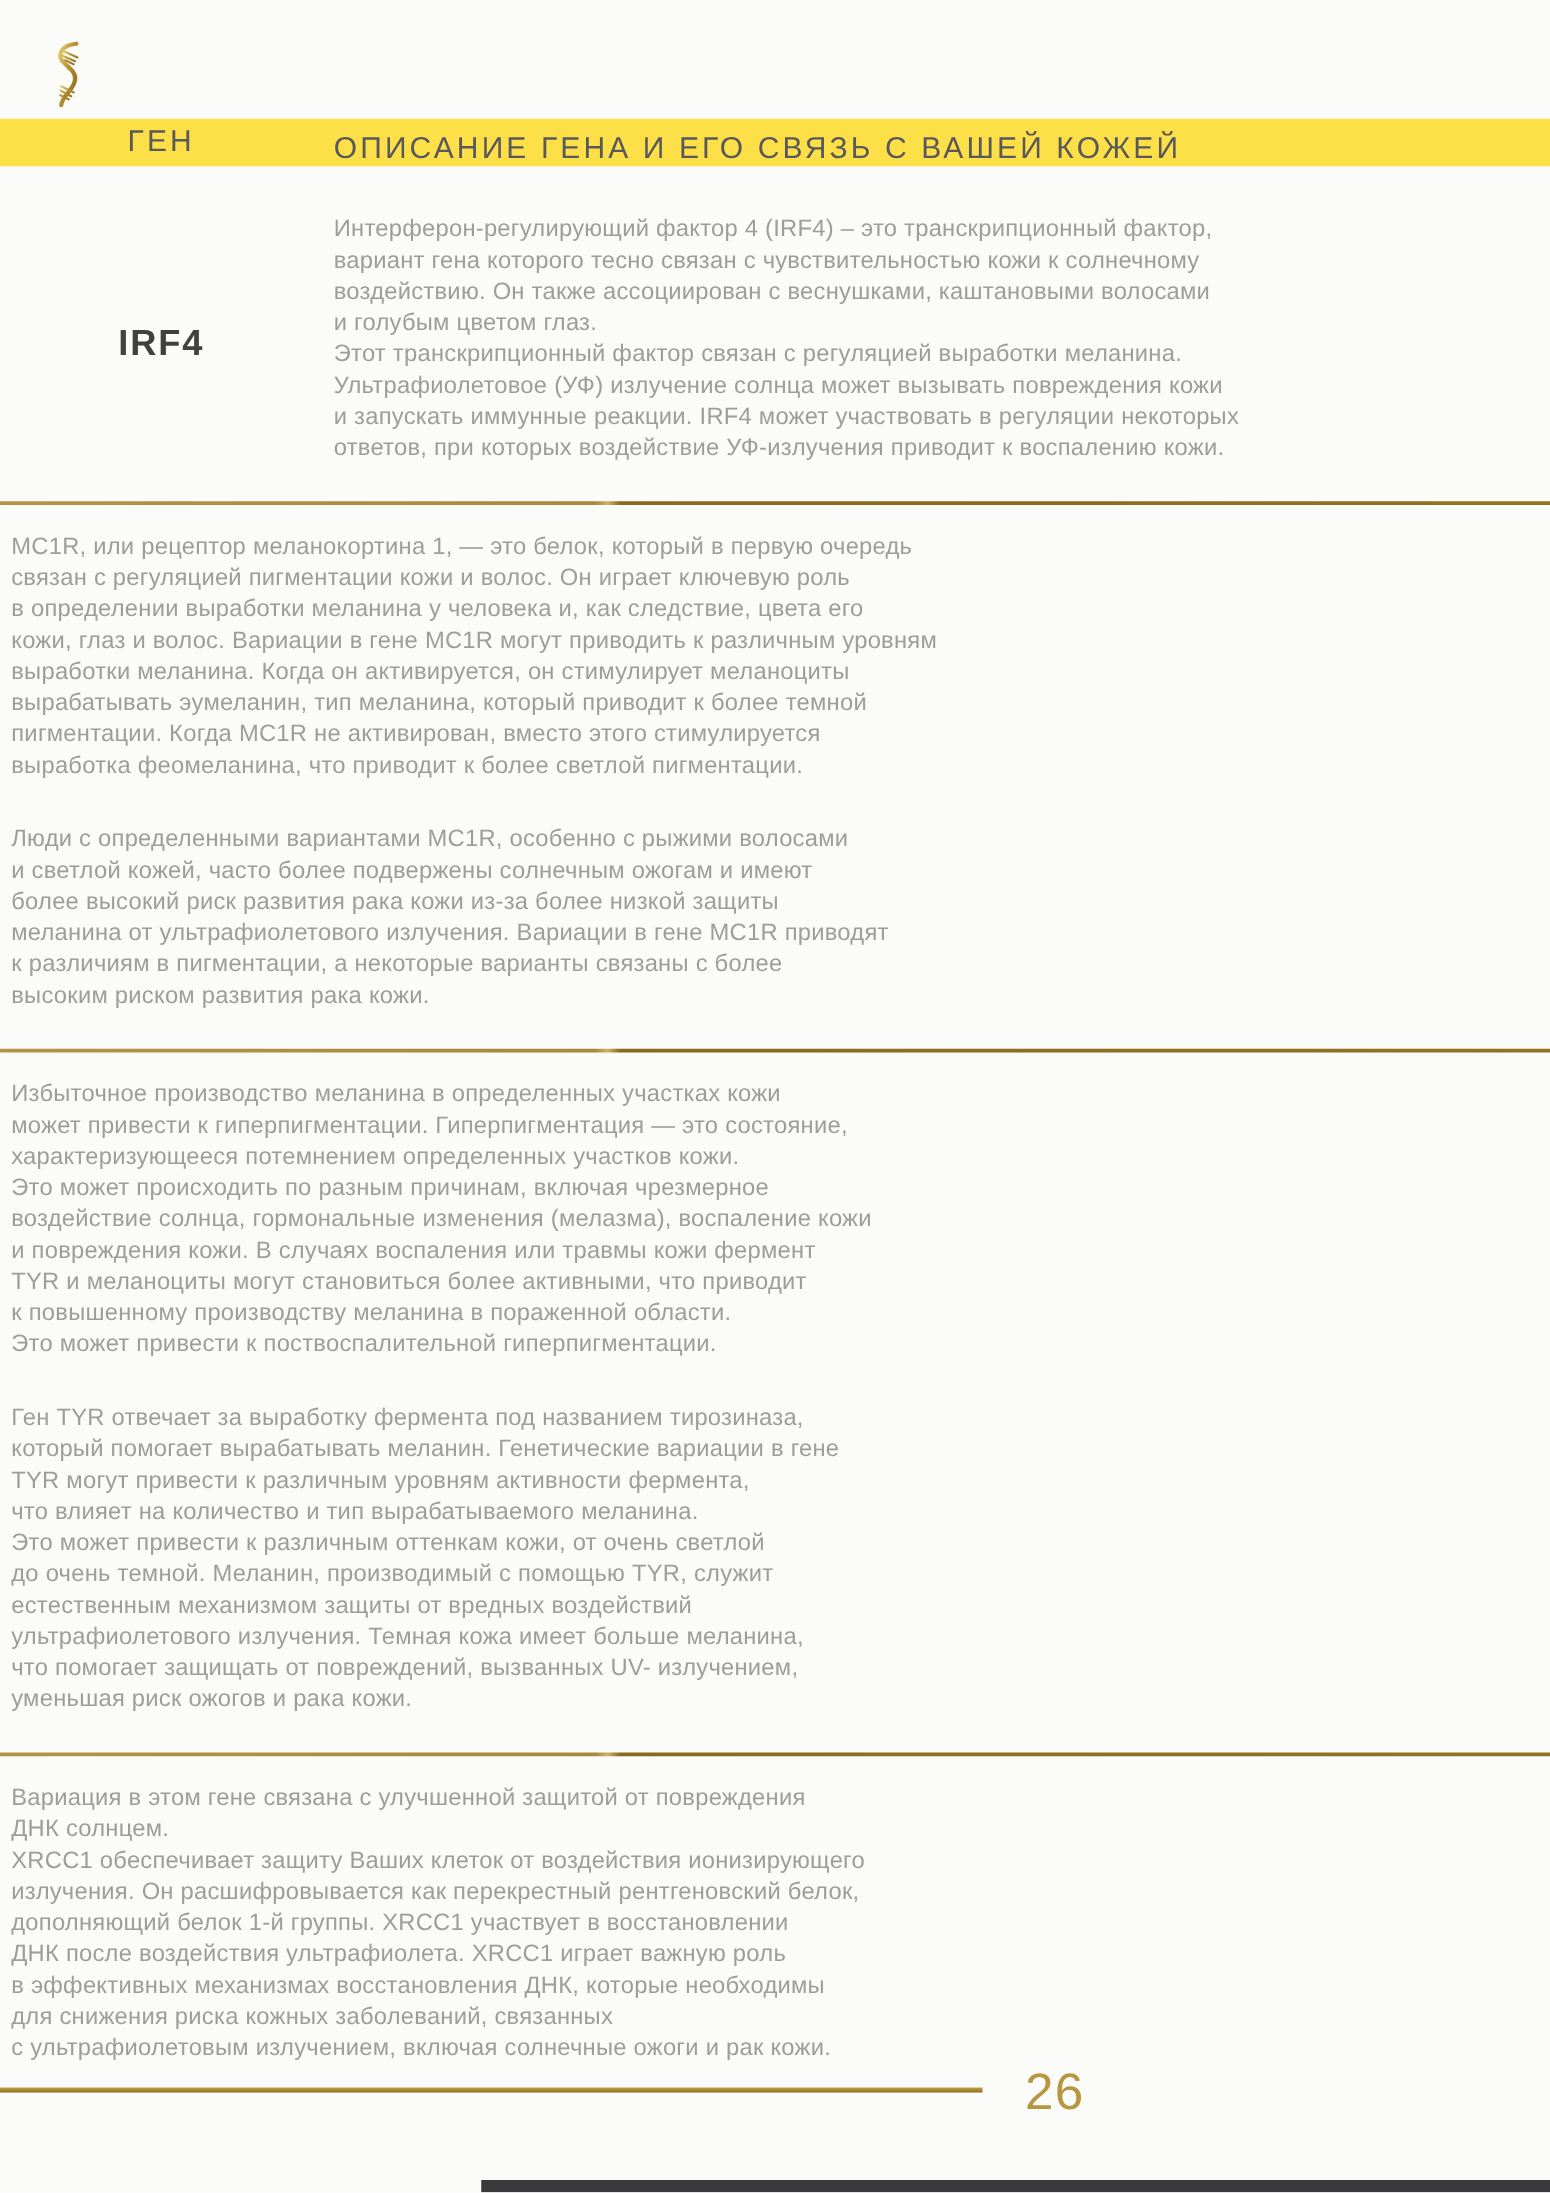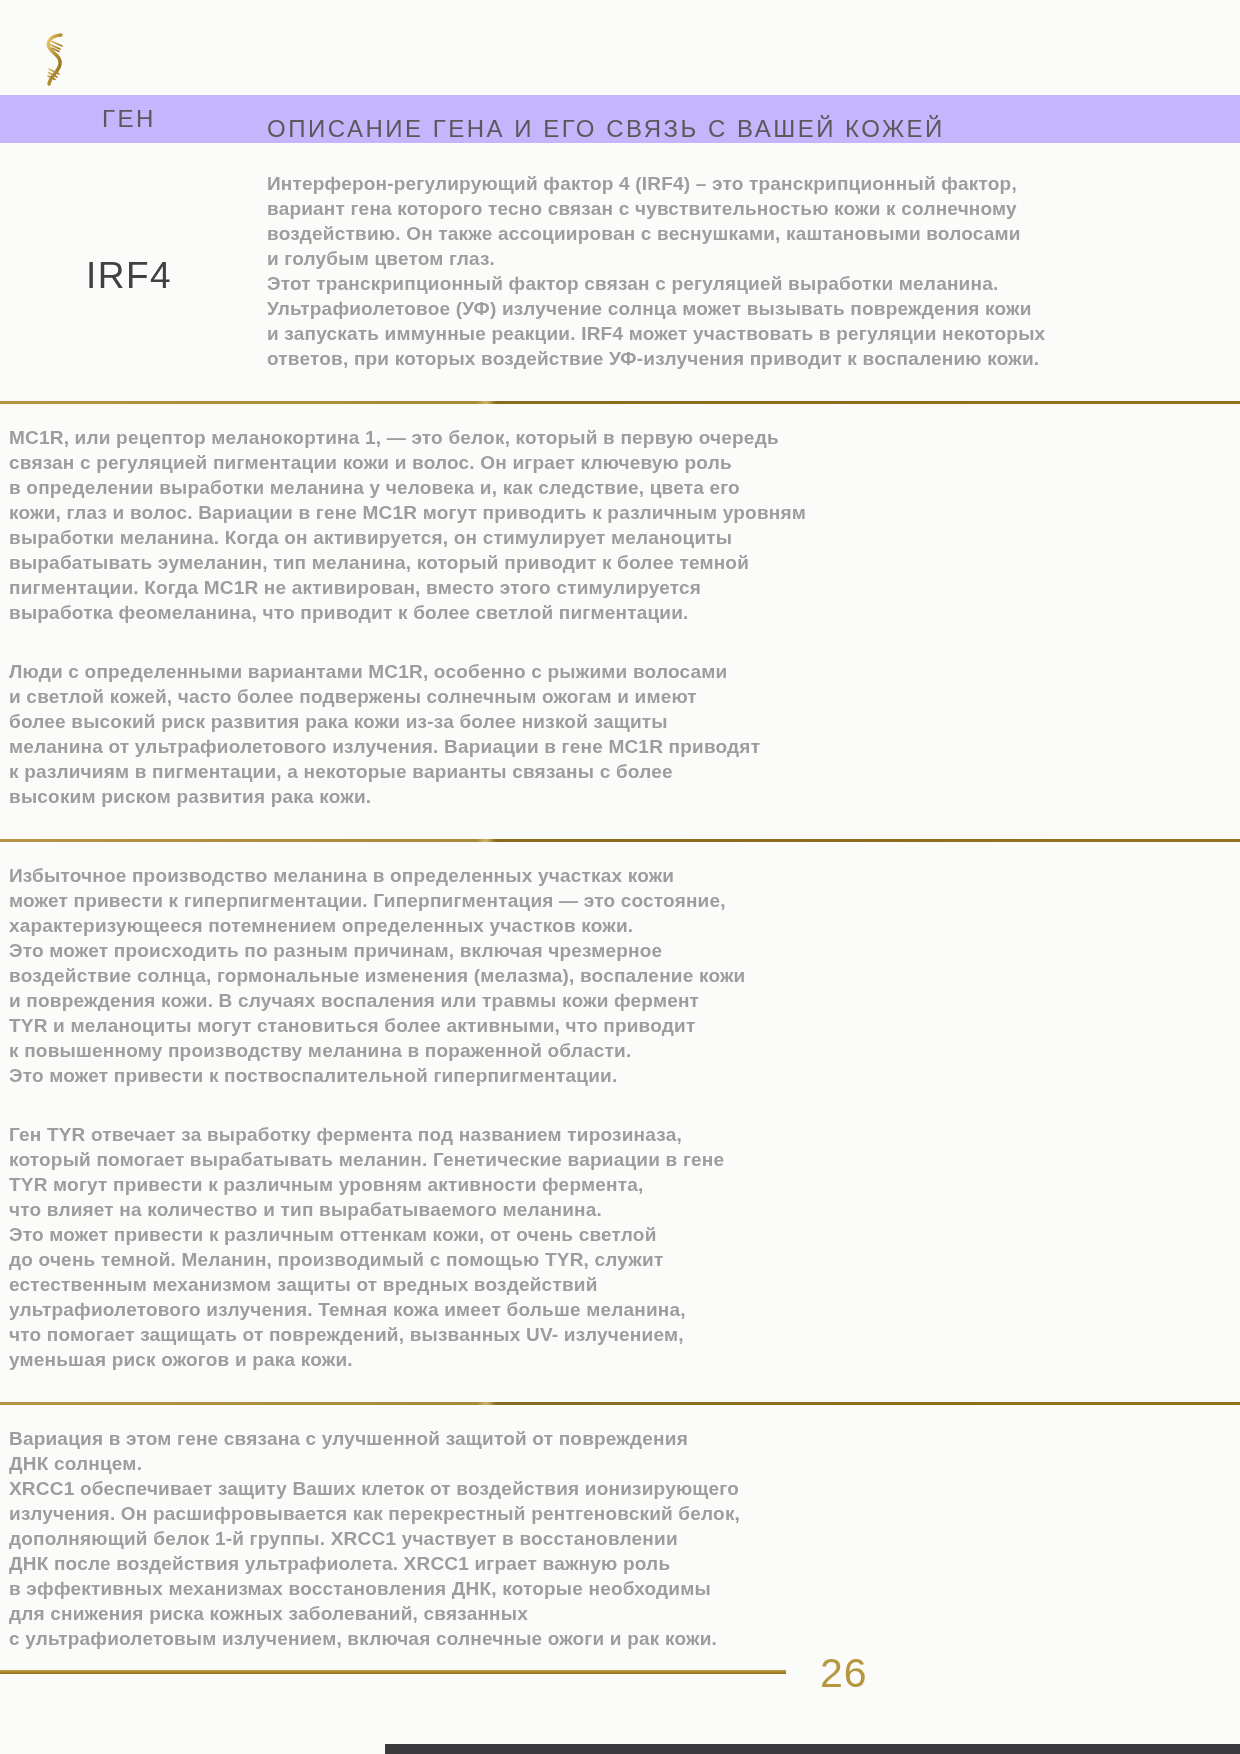--- a/index.html
+++ b/index.html
@@ -3,33 +3,33 @@
 <meta charset="utf-8">
 <style>
   html,body{margin:0;padding:0;}
   body{font-family:"Liberation Sans","DejaVu Sans",sans-serif;background:#ffffff;}
   .page{position:relative;width:1240px;height:1754px;background:#fbfbfa;overflow:hidden;}
 
   
   .logo{position:absolute;left:42px;top:32px;width:28px;height:58px;}
 
   
-  .table-header{position:absolute;top:95px;left:0;right:0;height:48px;background:#c4b5fd;display:flex;align-items:stretch;}
+  .table-header{position:absolute;top:95px;left:0;right:0;height:38px;background:#fde047;display:flex;align-items:stretch;}
   .th-gene{width:258px;display:flex;align-items:center;justify-content:center;}
   .th-desc{flex:1;display:flex;align-items:flex-end;padding-left:9px;}
   .header-text{font-size:24px;font-weight:300;letter-spacing:2.5px;color:#59595b;}
 
   
   .table-body{position:absolute;top:150px;left:0;right:0;}
   .separator{height:3px;background:linear-gradient(90deg,#b59344 0%,#a8893a 38.4%,#cfb367 39.2%,#8a6a1d 40%,#93731f 100%);}
   .row{display:flex;}
   .gene-cell{width:258px;display:flex;align-items:center;justify-content:center;}
-  .gene-label{font-size:37px;font-weight:400;letter-spacing:1.5px;color:#414141;text-align:center;}
+  .gene-label{font-size:29px;font-weight:700;letter-spacing:1.5px;color:#414141;text-align:center;}
   .desc-cell{flex:1;max-width:800px;padding:21px 30px 30px 9px;}
-  .para{margin:0;font-size:19px;font-weight:700;line-height:25px;letter-spacing:0.2px;color:#9d9d9d;white-space:pre-line;}
+  .para{margin:0;font-size:19px;font-weight:400;line-height:25px;letter-spacing:0.2px;color:#9d9d9d;white-space:pre-line;}
   .para + .para{margin-top:34px;}
 
   
   .footer-line{position:absolute;left:0;top:1670px;width:786px;height:4px;background:linear-gradient(180deg,#c3a344,#8c6c1a);}
   .page-number{position:absolute;left:820px;top:1650px;font-size:41px;font-weight:200;letter-spacing:1px;color:#b6973f;}
   .footer-bar{position:absolute;left:385px;right:0;bottom:0;height:10px;background:#3a3a3c;}
 </style>
 </head>
 <body>
 

